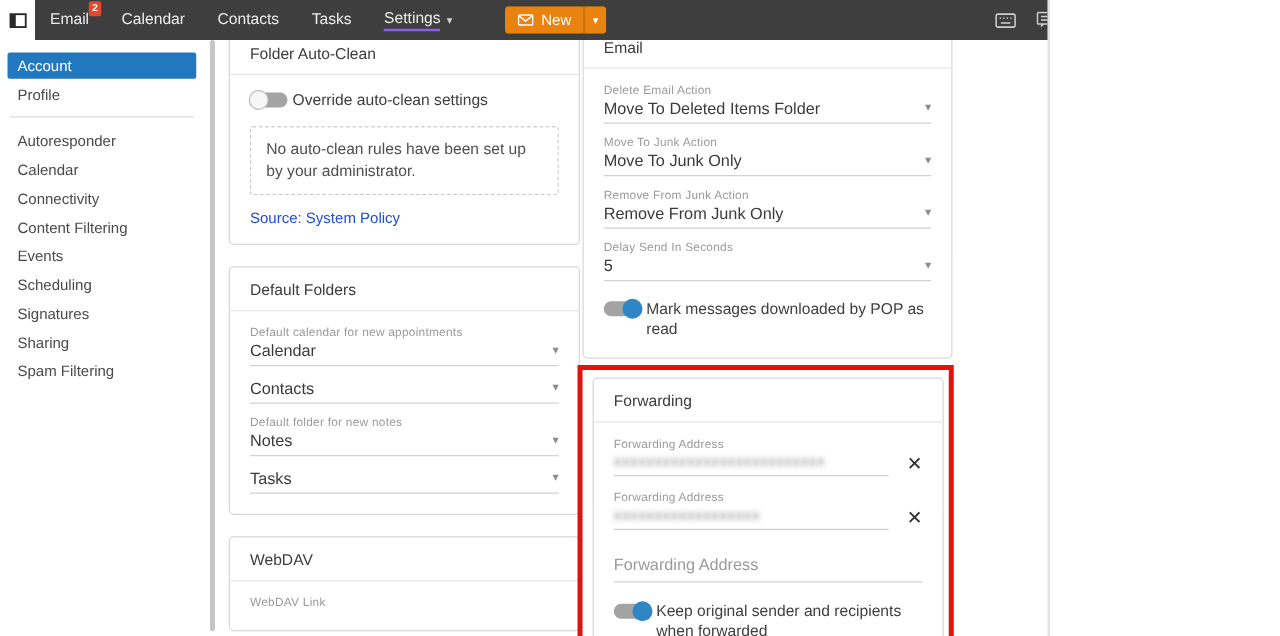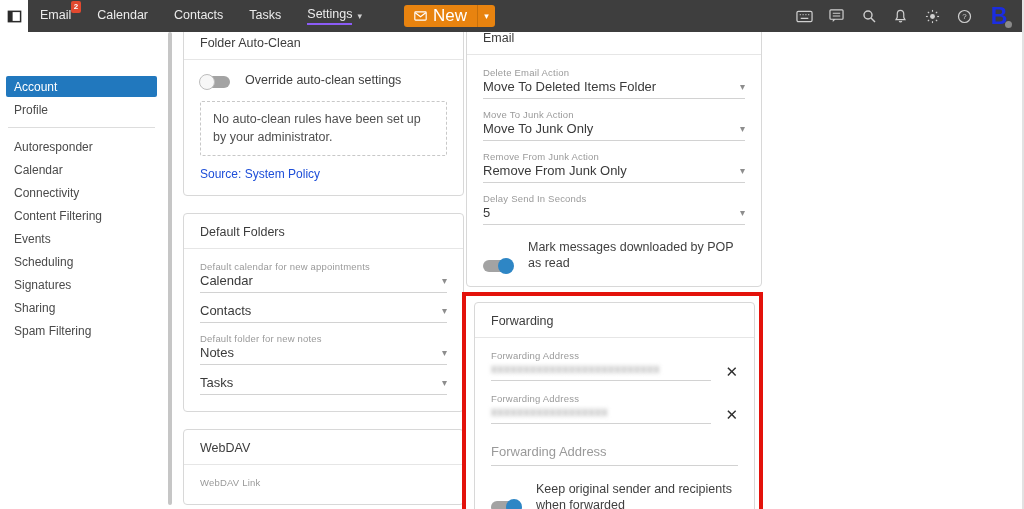--- a/index.html
+++ b/index.html
@@ -1,49 +1,49 @@
 <!DOCTYPE html>
 <html><head>
 <meta charset="utf-8">
 <style>
   * { margin:0; padding:0; box-sizing:border-box; }
   html,body { width:1024px; height:509px; overflow:hidden; background:#fff;
               font-family:"Liberation Sans","DejaVu Sans",sans-serif; }
-  .page { position:relative; width:1024px; height:509px; background:#fff;
+  .page { position:relative; width:840px; height:509px; background:#fff;
           border-right:2px solid #e2e2e2; overflow:hidden; }
 
   
   .navbar { position:absolute; left:0; top:0; width:1024px; height:32px; display:flex; }
   .nav-corner { width:28px; height:32px; background:#ffffff; display:flex; align-items:center;
                 justify-content:center; cursor:pointer; }
   .nav-main { flex:1; height:32px; background:#3e3e3e; display:flex; align-items:center;
               justify-content:space-between; padding:0 14px 0 12px; }
   .nav-items { display:flex; align-items:center; gap:26px; }
   .nav-item { position:relative; color:#ececec; font-size:12.5px; cursor:pointer;
               text-decoration:none; display:inline-flex; align-items:center; }
   .nav-item .lbl { padding-bottom:2px; }
   .nav-item.active .lbl { border-bottom:2px solid #8b5cf6; }
   .nav-caret { color:#cfcfcf; font-size:9px; margin-left:5px; }
   .badge { position:absolute; top:-7px; right:-10px; background:#e2492f; color:#fff;
            font-size:8px; line-height:1; padding:2px 3px; border-radius:2px; font-weight:bold; }
   .new-group { display:flex; margin-left:16px; height:22px; border-radius:3px; overflow:hidden; }
-  .new-btn { background:#e8830f; color:#fff; font-size:17px; display:flex; align-items:center;
+  .new-btn { background:#e8830f; color:#fff; font-size:12px; display:flex; align-items:center;
              gap:6px; padding:0 10px; cursor:pointer; }
   .new-caret { background:#e8830f; border-left:1px solid #c7700b; color:#fff; width:18px;
                display:flex; align-items:center; justify-content:center; font-size:9px; cursor:pointer; }
   .nav-right { display:flex; align-items:center; gap:15px; }
   .nav-ic { width:17px; height:17px; display:flex; align-items:center; justify-content:center; cursor:pointer; }
   .avatar { position:relative; width:22px; height:24px; display:flex; align-items:center;
             justify-content:center; cursor:pointer; }
   .avatar .letter { color:#1b2de0; font-size:23px; font-weight:bold; line-height:1; }
   .avatar .dot { position:absolute; right:-2px; bottom:0; width:7px; height:7px;
                  border-radius:50%; background:#8a8a8a; }
 
   
-  .sidebar { position:absolute; left:0; top:32px; width:163px; bottom:0; background:#fff; padding:10px 6px 0 6px;margin-top:34px; }
+  .sidebar { position:absolute; left:0; top:32px; width:163px; bottom:0; background:#fff; padding:10px 6px 0 6px; }
   .side-item { font-size:12px; color:#4a4a4a; padding:4px 8px; margin-bottom:2px; height:21px;
                border-radius:2px; cursor:pointer; display:flex; align-items:center; }
   .side-item.selected { background:#2178be; color:#fff; }
   .side-divider { border-top:1px solid #ddd; margin:7px 2px 8px 2px; }
   .v-scroll { position:absolute; left:168px; top:32px; width:4px; bottom:4px;
               background:#c6c6c6; border-radius:2px; cursor:pointer; }
 
   
   .content { position:absolute; left:173px; top:32px; right:0; bottom:0; overflow:hidden; }
   .col1 { position:absolute; left:10px; top:0; width:281px; }
@@ -53,21 +53,21 @@
   .card-h { padding:11px 16px 9px 16px; border-bottom:1px solid #e6e6e6;
             font-size:12.5px; color:#3c3c3c; }
   .card-b { padding:12px 16px 14px 16px; }
 
   .field { margin-bottom:10px; }
   .f-label { font-size:9.5px; color:#9a9a9a; letter-spacing:.2px; margin-bottom:1px; }
   .f-row { display:flex; align-items:center; border-bottom:1px solid #d2d2d2; padding-bottom:4px; }
   .f-value { flex:1; font-size:13px; color:#3a3a3a; white-space:nowrap; overflow:hidden; }
   .f-caret { color:#8d8d8d; font-size:10px; margin-left:6px; cursor:pointer; }
 
-  .toggle-row { display:flex; align-items:flex-end; gap:15px; }
+  .toggle-row { display:flex; align-items:flex-start; gap:4px; }
   .toggle { position:relative; width:30px; height:12px; border-radius:6px; background:#a3a3a3;
             flex:0 0 30px; margin-top:2px; cursor:pointer; }
   .toggle .thumb { position:absolute; top:-2px; width:16px; height:16px; border-radius:50%; }
   .toggle.off .thumb { left:-1px; background:#f7f7f7; border:1px solid #bdbdbd; }
   .toggle.on  .thumb { right:-1px; background:#2e86c5; }
   .toggle-label { font-size:12.5px; color:#3f3f3f; line-height:1.3; }
 
   .dashed-box { border:1px dashed #c8c8c8; border-radius:2px; padding:9px 12px;
                 font-size:12.5px; color:#4f4f4f; line-height:1.4; margin-top:13px; }
   .source { margin-top:11px; font-size:12px; color:#1d4ed8; }

